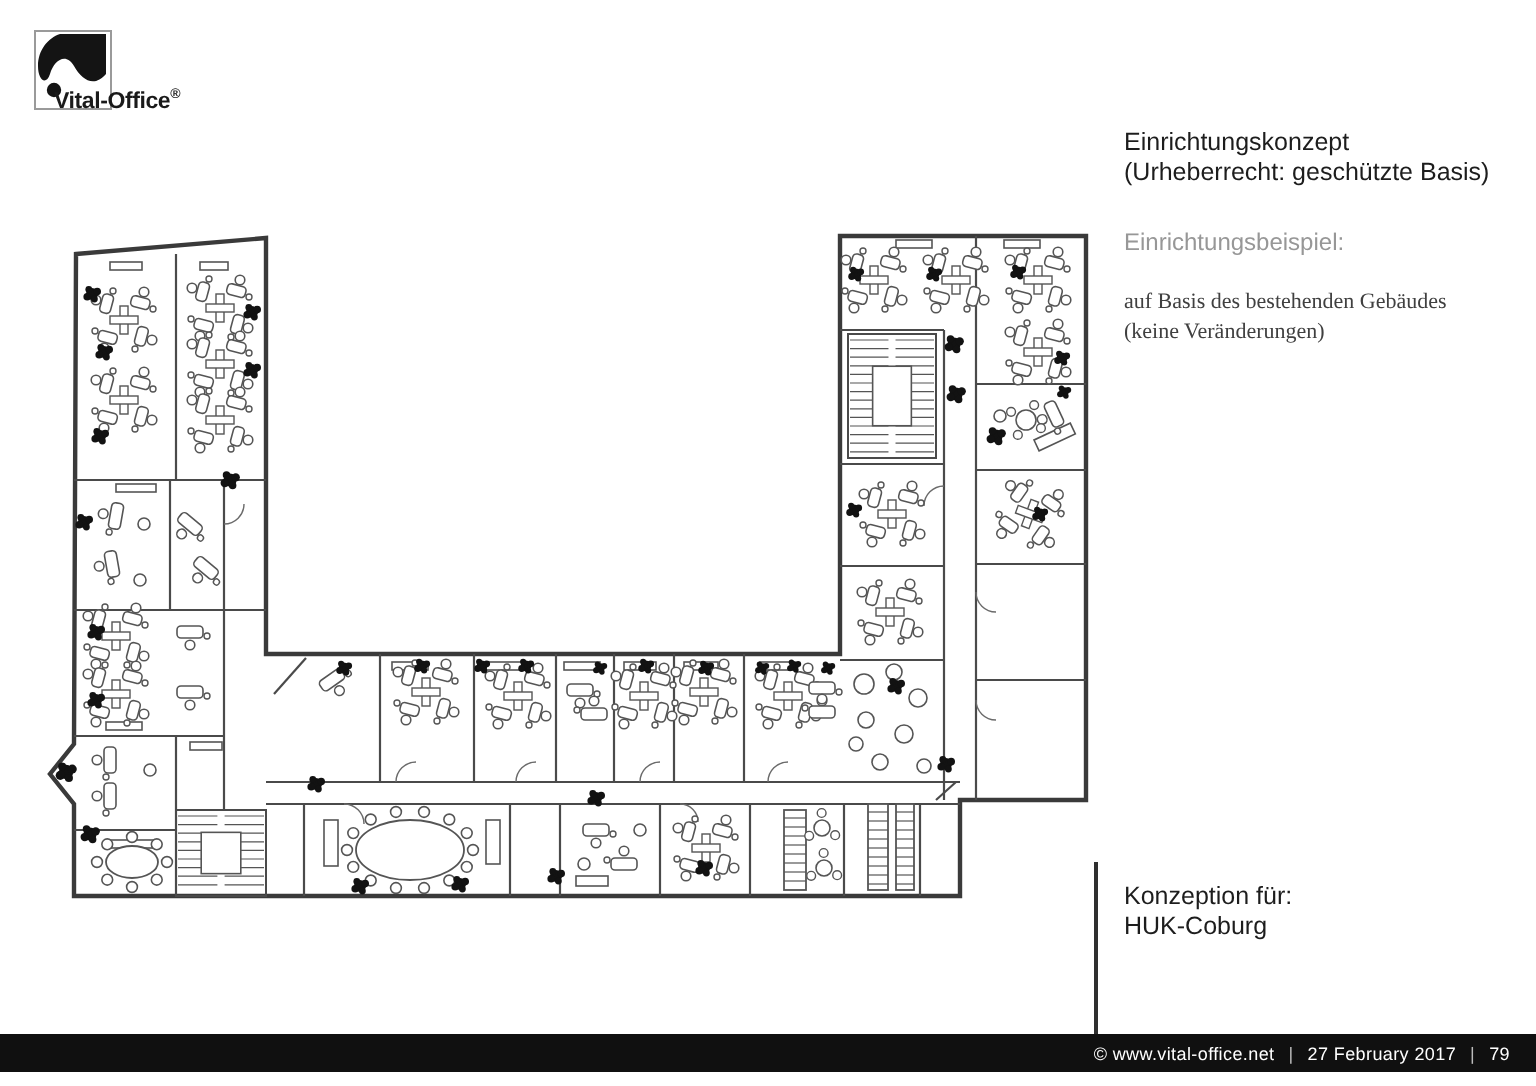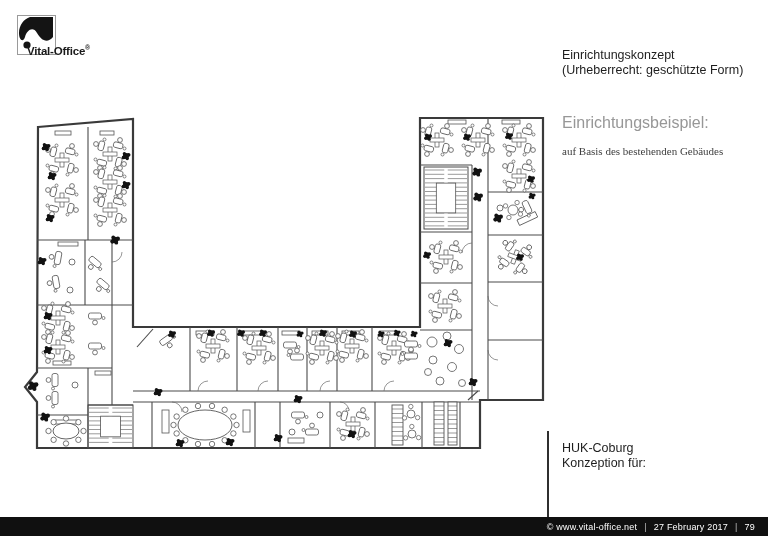--- a/index.html
+++ b/index.html
@@ -6,22 +6,22 @@
   .page{position:relative;width:768px;height:543px;background:#fff;overflow:hidden;
         font-family:"Liberation Sans",sans-serif;}
   
   .logo{position:absolute;left:17px;top:15px;width:120px;height:45px;}
   .logo-box{position:absolute;left:0;top:0;width:37px;height:38px;border:1px solid #9a9a9a;background:#fff;}
   .logo-text{position:absolute;left:10px;top:29px;font-size:11.5px;font-weight:bold;color:#1a1a1a;
              letter-spacing:-0.2px;white-space:nowrap;}
   .logo-text sup{font-size:7px;}
   
   .tblock{position:absolute;left:562px;white-space:nowrap;}
-  .title-block{top:48px;font-size:12.5px;line-height:15px;color:#1d1d1d;}
-  .example-heading{top:114px;font-size:16px;color:#979797;}
+  .title-block{top:64px;font-size:12.5px;line-height:15px;color:#1d1d1d;}
+  .example-heading{top:114px;font-size:12px;color:#979797;}
   .example-lines{top:144px;font-size:11px;line-height:15px;color:#404040;font-family:Liberation Serif, serif;}
   .concept-block{top:441px;font-size:12.5px;line-height:15px;color:#1d1d1d;}
   .concept-gap{height:12px;}
   .vdivider{position:absolute;left:547px;top:431px;width:2px;height:87px;background:#2f2f2f;}
   
   .footer-bar{position:absolute;left:0;top:517px;width:768px;height:19px;background:#101010;
               display:flex;align-items:center;justify-content:flex-end;padding-right:13px;box-sizing:border-box;}
   .footer-bar span{color:#fff;font-size:9px;letter-spacing:0.2px;text-align:right;}
   .footer-sep{margin:0 7px;color:#bbb !important;}
   
@@ -1089,34 +1089,35 @@
         <circle cx="0" cy="0" r="3" fill="#121212"></circle>
         <circle cx="2.6" cy="-1.2" r="1.9" fill="#121212"></circle>
         <circle cx="-2.4" cy="1.4" r="1.9" fill="#121212"></circle>
         <circle cx="1.2" cy="2.5" r="1.7" fill="#121212"></circle>
         <circle cx="-1.6" cy="-2.3" r="1.7" fill="#121212"></circle>
       </g>
     </svg>
 
   <div class="tblock title-block">
     <div>Einrichtungskonzept</div>
-    <div>(Urheberrecht: geschützte Form)</div>
+    <div>(Urheberrecht: geschützte Basis)</div>
   </div>
 
   <div class="tblock example-heading">Einrichtungsbeispiel:</div>
 
   <div class="tblock example-lines">
     <div>auf Basis des bestehenden Gebäudes</div>
+    <div>(keine Veränderungen)</div>
   </div>
 
   <div class="vdivider"></div>
 
   <div class="tblock concept-block">
+    <div>Konzeption für:</div>
     <div>HUK-Coburg</div>
-    <div>Konzeption für:</div>
     <div class="concept-gap"></div>
   </div>
 
   <div class="footer-bar">
     <span>©  www.vital-office.net</span>
     <span class="footer-sep">|</span>
     <span>27 February 2017</span>
     <span class="footer-sep">|</span>
     <span>79</span>
   </div>

